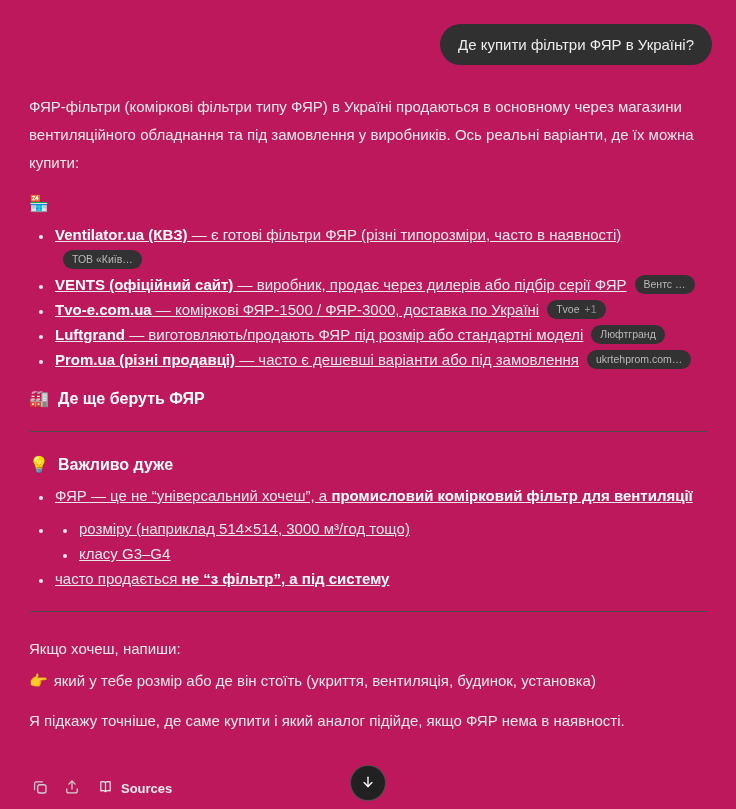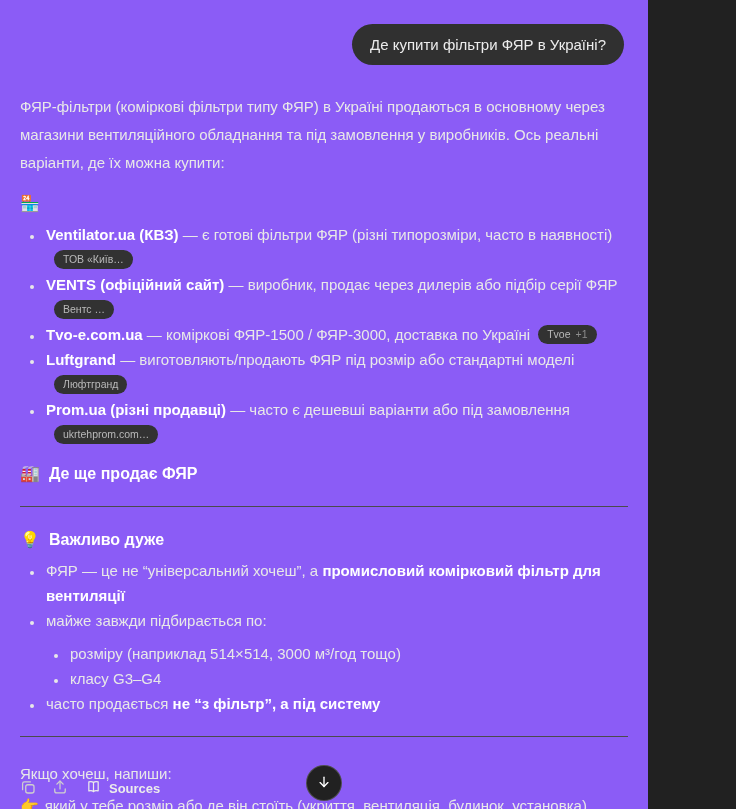--- a/index.html
+++ b/index.html
@@ -1,23 +1,23 @@
 <!DOCTYPE html>
 <html lang="uk"><head>
 <meta charset="utf-8">
 <style>
   * { box-sizing: border-box; }
   html, body { margin: 0; padding: 0; }
   body { background: #212121; }
 
   .page {
     position: relative;
-    width: 648px;
+    width: 736px;
     height: 809px;
-    background: #8b5cf6;
+    background: #be185d;
     color: #e8e8e8;
     font-family: "Liberation Sans", sans-serif;
     font-size: 15px;
     overflow: hidden;
   }
 
   
   .user-row {
     display: flex;
     justify-content: flex-end;
@@ -25,40 +25,41 @@
   }
   .user-bubble {
     background: #303030;
     color: #ececec;
     border-radius: 22px;
     padding: 10px 18px;
     line-height: 21px;
     max-width: 480px;
   }
 
-  .content { padding: 0 20px; }
+  .content { padding: 0 29px; }
 
   .intro { margin: 28px 0 0; line-height: 28px; }
 
   .sec-h {
     display: flex;
     align-items: center;
     gap: 9px;
     margin: 14px 0 0;
     font-size: 16px;
     font-weight: 700;
     color: #ffffff;
     line-height: 25px;
   }
   .sec-h .emoji { font-size: 16px; font-weight: 400; }
 
   ul.blist {
     margin: 6px 0 0;
     padding-left: 24px;
     list-style: disc;
+    text-decoration: underline;
   }
   ul.blist li { line-height: 25px; padding-left: 2px; }
   ul.blist li::marker { color: #e8e8e8; font-size: 0.8em; }
   ul.blist ul.blist { margin: 8px 0 0 0; padding-left: 22px; }
 
   strong { color: #ffffff; font-weight: 700; }
 
   .badge {
     display: inline-block;
     background: #323232;
@@ -82,21 +83,21 @@
   .sec-h.after-div { margin-top: 20px; }
 
   .outro-p1 { margin: 24px 0 0; line-height: 26px; }
   .outro-p2 { margin: 6px 0 14px; line-height: 26px; }
   .outro-p2 .emoji { margin-right: 6px; }
   .outro-p3 { margin: 10px 0 0; line-height: 26px; }
 
   
   .footer {
     position: absolute;
-    left: 12px;
+    left: 24px;
     bottom: 5px;
     display: flex;
     align-items: center;
   }
   .icon-btn {
     width: 32px; height: 32px;
     display: flex; align-items: center; justify-content: center;
     background: transparent; border: none;
     color: #cfcfcf;
     border-radius: 8px;
@@ -159,37 +160,36 @@
       <li>
         <strong>Luftgrand</strong><span> — виготовляють/продають ФЯР під розмір або стандартні моделі</span><span class="badge"><span>Люфтгранд</span></span>
       </li>
       <li>
         <strong>Prom.ua (різні продавці)</strong><span> — часто є дешевші варіанти або під замовлення</span><span class="badge"><span>ukrtehprom.com…</span></span>
       </li>
     </ul>
 
     <div class="sec-h">
       <span class="emoji">🏭</span>
-      <span>Де ще продає ФЯР</span>
+      <span>Де ще беруть ФЯР</span>
     </div>
 
 
     <hr class="divider">
 
     <div class="sec-h after-div">
       <span class="emoji">💡</span>
       <span>Важливо дуже</span>
     </div>
 
     <ul class="blist">
       <li>
         <span>ФЯР — це не “універсальний хочеш”, а </span><strong>промисловий комірковий фільтр для вентиляції</strong>
       </li>
       <li>
-        <span>майже завжди підбирається по:</span>
         <ul class="blist">
           <li>розміру (наприклад 514×514, 3000 м³/год тощо)</li>
           <li>класу G3–G4</li>
         </ul>
       </li>
       <li>
         <span>часто продається </span><strong>не “з фільтр”, а під систему</strong>
       </li>
     </ul>
 

